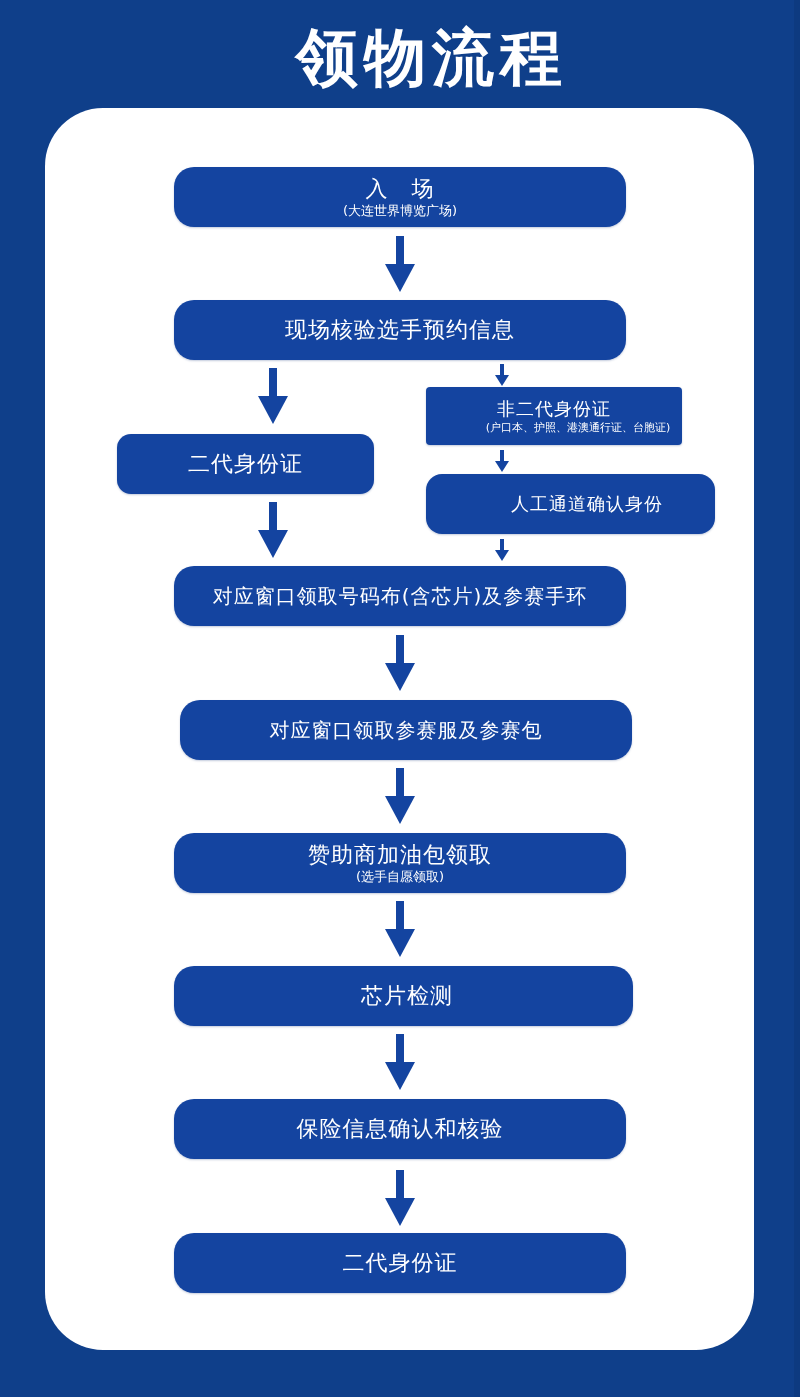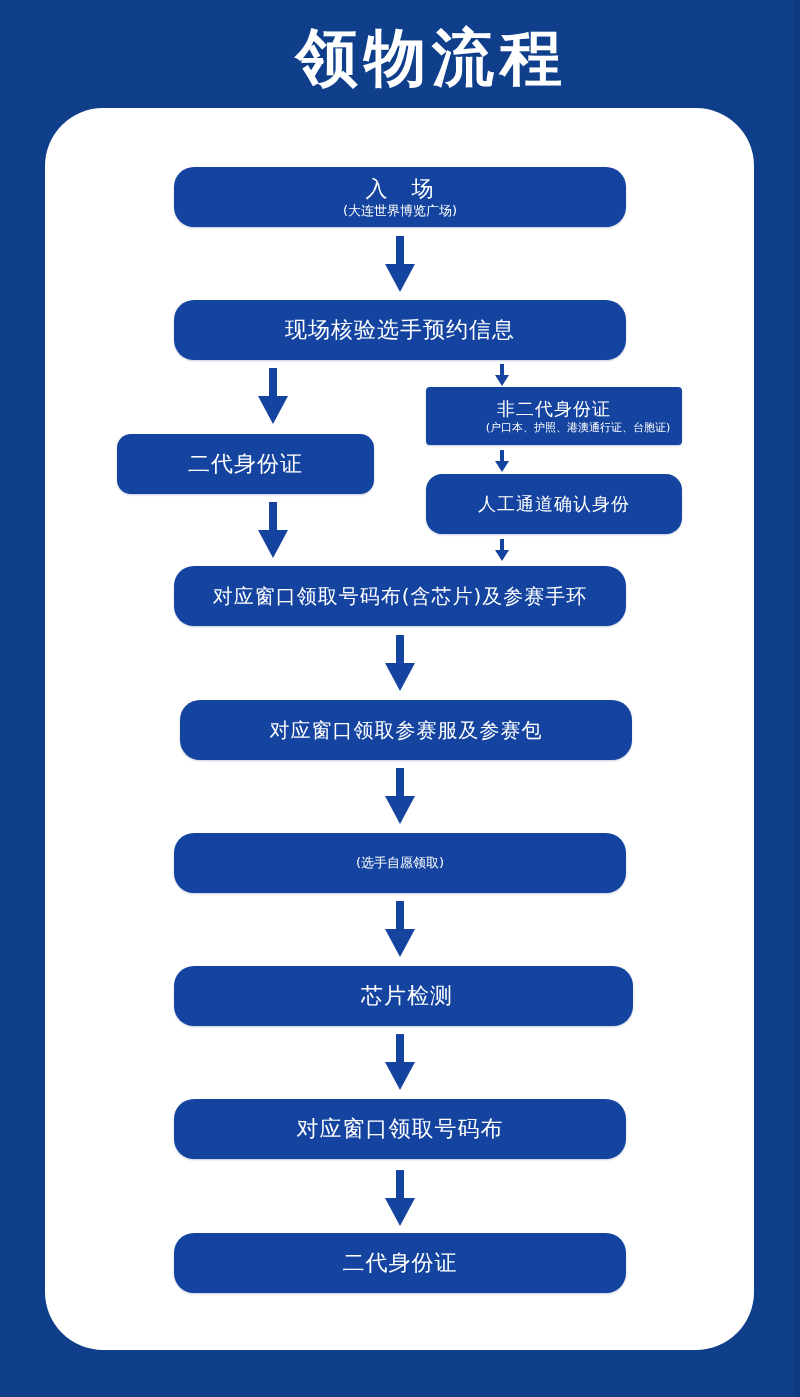--- a/index.html
+++ b/index.html
@@ -54,21 +54,21 @@
 
 <div class="box" style="left:117px;top:434px;width:257px;height:60px;border-radius:14px;">
   <div class="main">二代身份证</div>
 </div>
 
 <svg class="arrow" style="left:495px;top:450px" width="14" height="22" viewBox="0 0 14 22">
     <rect x="5" y="0" width="4" height="12" fill="#1444a0"></rect>
     <polygon points="0,11 14,11 7,22" fill="#1444a0"></polygon>
   </svg>
 
-<div class="box small" style="left:426px;top:474px;width:256px;height:60px;border-radius:16px;">
+<div class="box small" style="left:426px;top:474px;width:256px;height:60px;border-radius:16px;padding-left:33px;">
   <div class="main">人工通道确认身份</div>
 </div>
 
 <svg class="arrow" style="left:258px;top:502px" width="30" height="56" viewBox="0 0 30 56">
     <rect x="11" y="0" width="8" height="30" fill="#1444a0"></rect>
     <polygon points="0,28 30,28 15,56" fill="#1444a0"></polygon>
   </svg>
 
 <svg class="arrow" style="left:495px;top:539px" width="14" height="22" viewBox="0 0 14 22">
     <rect x="5" y="0" width="4" height="12" fill="#1444a0"></rect>
@@ -87,39 +87,40 @@
 <div class="box" style="left:180px;top:700px;width:452px;height:60px;">
   <div class="main" style="font-size:20px;">对应窗口领取参赛服及参赛包</div>
 </div>
 
 <svg class="arrow" style="left:385px;top:768px" width="30" height="56" viewBox="0 0 30 56">
     <rect x="11" y="0" width="8" height="30" fill="#1444a0"></rect>
     <polygon points="0,28 30,28 15,56" fill="#1444a0"></polygon>
   </svg>
 
 <div class="box" style="left:174px;top:833px;width:452px;height:60px;">
+  <div class="main">赞助商加油包领取</div>
   <div class="sub">(选手自愿领取)</div>
 </div>
 
 <svg class="arrow" style="left:385px;top:901px" width="30" height="56" viewBox="0 0 30 56">
     <rect x="11" y="0" width="8" height="30" fill="#1444a0"></rect>
     <polygon points="0,28 30,28 15,56" fill="#1444a0"></polygon>
   </svg>
 
 <div class="box" style="left:174px;top:966px;width:452px;height:60px;padding-left:7px;">
   <div class="main">芯片检测</div>
 </div>
 
 <svg class="arrow" style="left:385px;top:1034px" width="30" height="56" viewBox="0 0 30 56">
     <rect x="11" y="0" width="8" height="30" fill="#1444a0"></rect>
     <polygon points="0,28 30,28 15,56" fill="#1444a0"></polygon>
   </svg>
 
 <div class="box" style="left:174px;top:1099px;width:452px;height:60px;">
-  <div class="main">对应窗口领取号码布</div>
+  <div class="main">保险信息确认和核验</div>
 </div>
 
 <svg class="arrow" style="left:385px;top:1170px" width="30" height="56" viewBox="0 0 30 56">
     <rect x="11" y="0" width="8" height="30" fill="#1444a0"></rect>
     <polygon points="0,28 30,28 15,56" fill="#1444a0"></polygon>
   </svg>
 
 <div class="box" style="left:174px;top:1233px;width:452px;height:60px;">
   <div class="main">二代身份证</div>
 </div>

